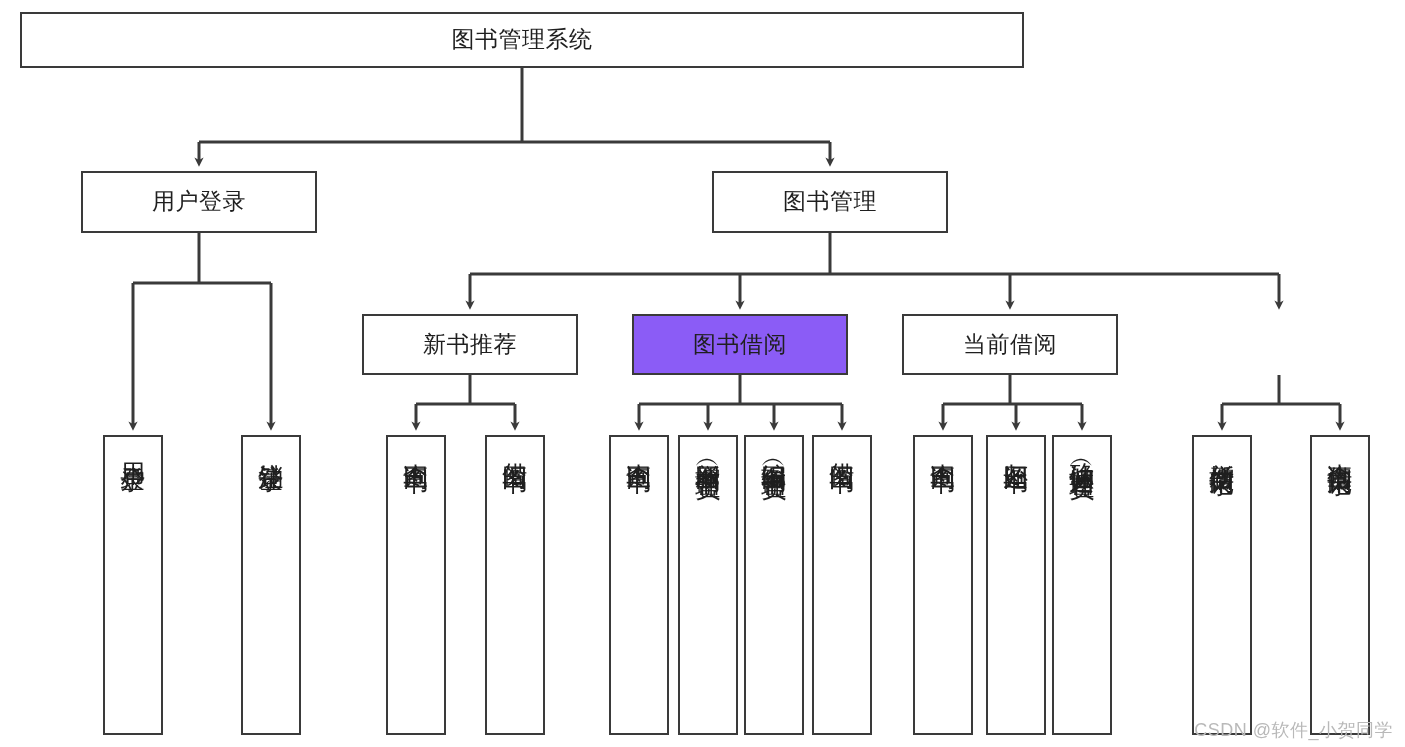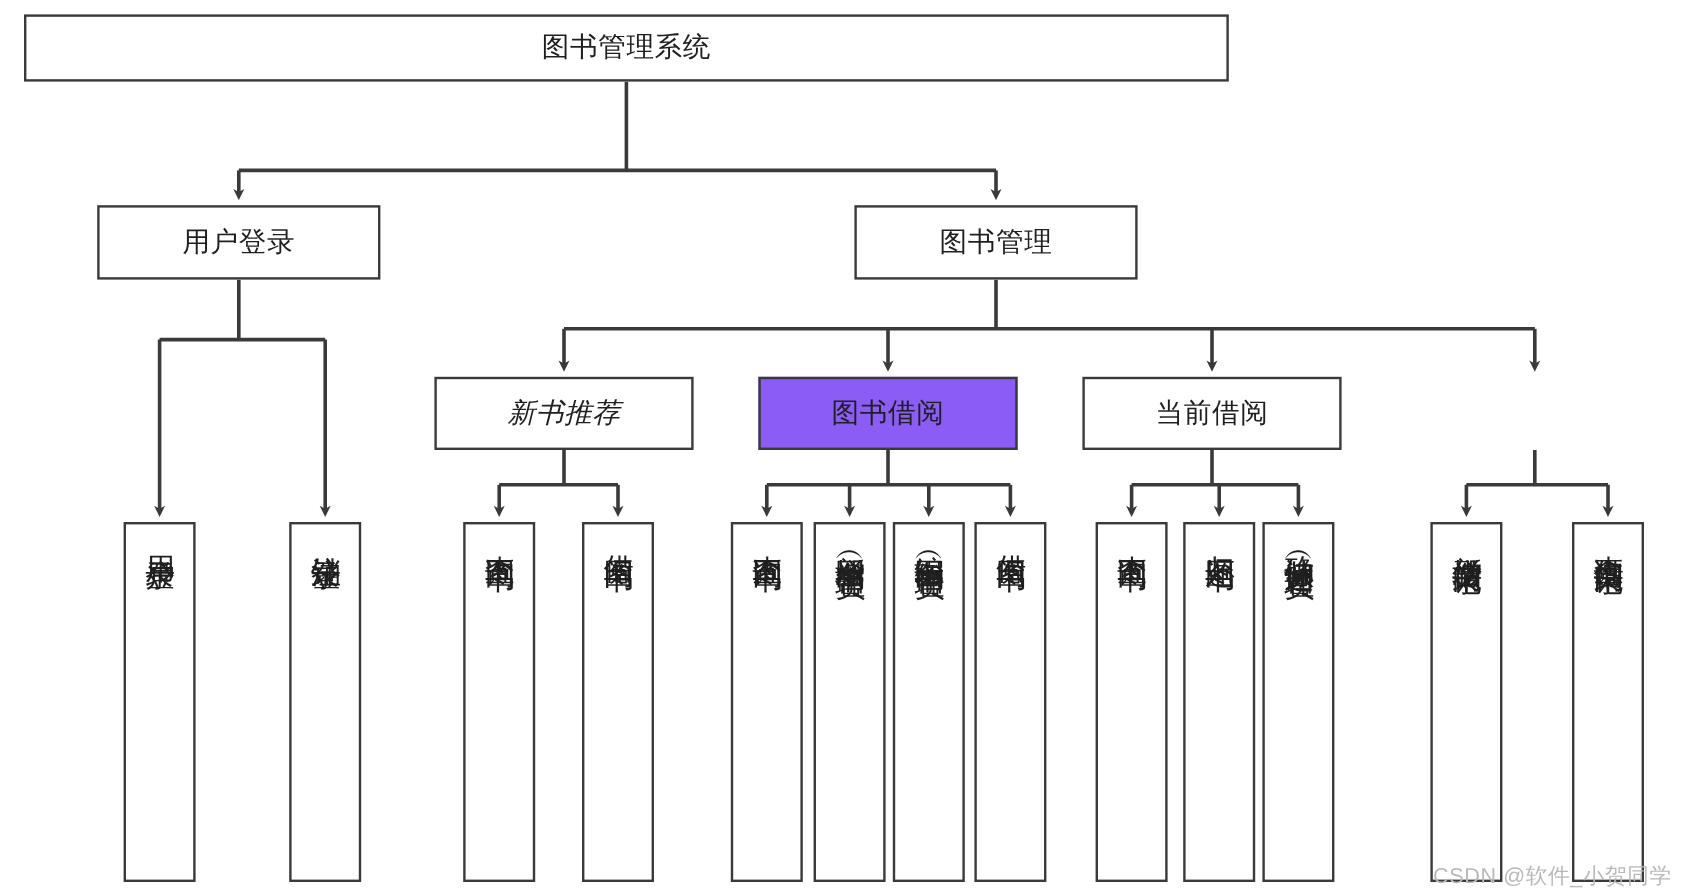--- a/index.html
+++ b/index.html
@@ -126,21 +126,21 @@
     <span class="label">图书管理系统</span>
   </div>
 
   <div class="node horiz" style="left: 81px; top: 171px; width: 236px; height: 62px; border-color: rgb(58, 58, 58); background: rgb(255, 255, 255); color: rgb(31, 31, 31);">
     <span class="label">用户登录</span>
   </div>
   <div class="node horiz" style="left: 712px; top: 171px; width: 236px; height: 62px; border-color: rgb(58, 58, 58); background: rgb(255, 255, 255); color: rgb(31, 31, 31);">
     <span class="label">图书管理</span>
   </div>
 
-  <div class="node horiz" style="left: 362px; top: 314px; width: 216px; height: 61px; border-color: rgb(58, 58, 58); background: rgb(255, 255, 255); color: rgb(31, 31, 31); font-style: italic;">
+  <div class="node horiz" style="left: 362px; top: 314px; width: 216px; height: 61px; border-color: rgb(58, 58, 58); background: rgb(255, 255, 255); color: rgb(31, 31, 31);">
     <span class="label">新书推荐</span>
   </div>
   <div class="node horiz" style="left: 632px; top: 314px; width: 216px; height: 61px; border-color: rgb(58, 58, 58); background: #8b5cf6; color: rgb(31, 31, 31);">
     <span class="label">图书借阅</span>
   </div>
   <div class="node horiz" style="left: 902px; top: 314px; width: 216px; height: 61px; border-color: rgb(58, 58, 58); background: rgb(255, 255, 255); color: rgb(31, 31, 31);">
     <span class="label">当前借阅</span>
   </div>
 
   <div class="node vert" style="left: 103px; top: 435px; width: 60px; height: 300px; border-color: rgb(58, 58, 58); background: rgb(255, 255, 255); color: rgb(31, 31, 31);">

